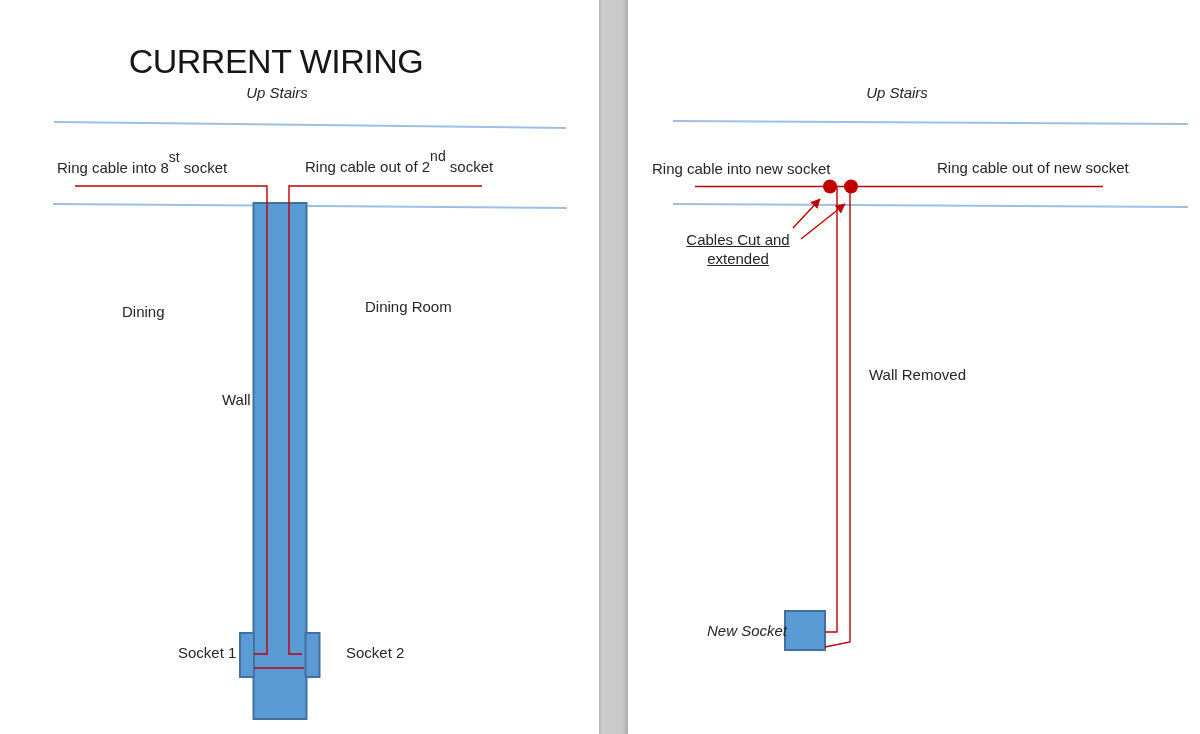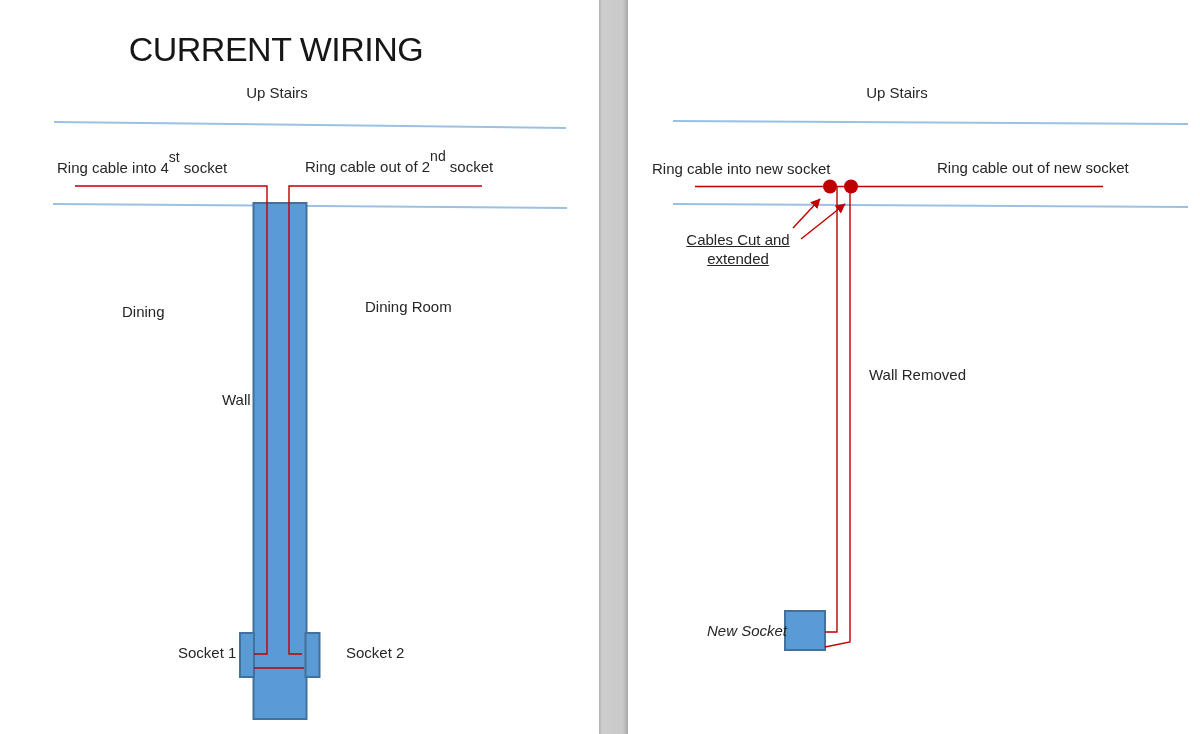--- a/index.html
+++ b/index.html
@@ -36,22 +36,23 @@
     color: var(--text-color, #262626);
   }
   .lbl sup { font-size: 14px; line-height: 0; position: relative; top: -5px; }
   .page-title {
     position: absolute;
     font-size: 34px;
     letter-spacing: -0.5px;
     text-align: center;
     color: #161616;
     white-space: nowrap;
+    margin-top: 12px;
   }
-  .centered { text-align: center; }
+  .centered { text-align: center; font-style: italic; }
   .cut-note { white-space: normal; text-align: center; line-height: 19px; width: 104px; }
 </style>
 </head>
 <body>
 
 <div id="stage">
 
   <div class="divider"></div>
 
   <svg id="diagram-svg" width="1200" height="734" viewBox="0 0 1200 734">
@@ -91,21 +92,21 @@
     <circle cx="851" cy="186.5" r="7" class="dot"></circle>
 
     <line x1="793" y1="228" x2="820" y2="199" class="cable" marker-end="url(#arrowhead)"></line>
     <line x1="801" y1="239" x2="845" y2="204" class="cable" marker-end="url(#arrowhead)"></line>
   </svg>
 
   <div class="page-title" style="left:56px; top:30px; width:440px;">CURRENT WIRING</div>
 
   <div class="lbl centered" style="left:177px; top:84px; width:200px;">Up Stairs</div>
 
-  <div class="lbl" style="left:57px; top:159px;"><span>Ring cable into 4</span><sup>st</sup><span> socket</span></div>
+  <div class="lbl" style="left:57px; top:159px;"><span>Ring cable into 8</span><sup>st</sup><span> socket</span></div>
 
   <div class="lbl" style="left:305px; top:158px;"><span>Ring cable out of 2</span><sup>nd</sup><span> socket</span></div>
 
   <div class="lbl" style="left:122px; top:303px;">Dining</div>
 
   <div class="lbl" style="left:365px; top:298px;">Dining Room</div>
 
   <div class="lbl" style="left:222px; top:391px;">Wall</div>
 
   <div class="lbl" style="left:178px; top:644px;">Socket 1</div>

